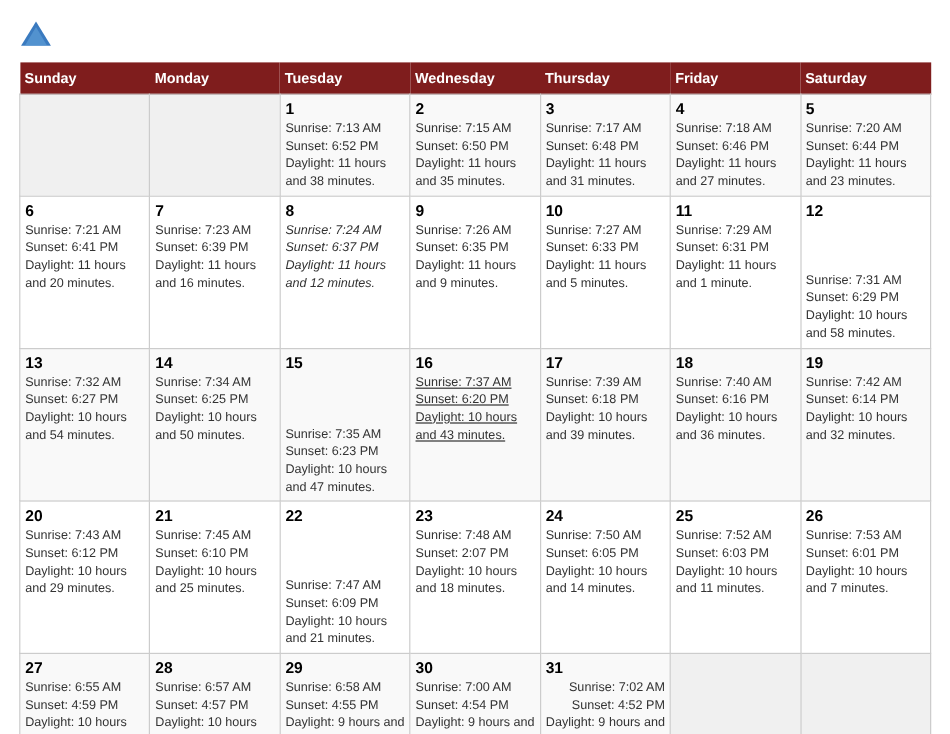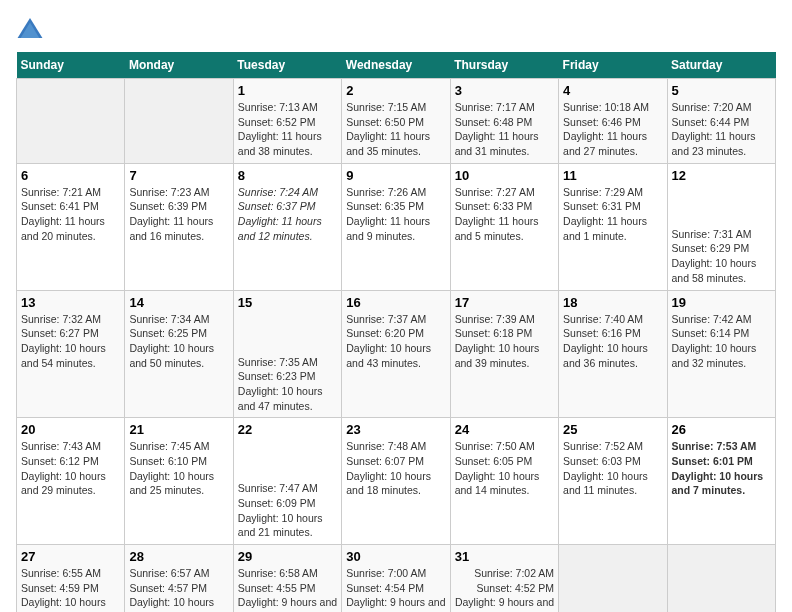--- a/index.html
+++ b/index.html
@@ -37,21 +37,21 @@
     .location-title {
       font-size: 16px;
       color: #333;
     }
     table {
       width: 100%;
       border-collapse: collapse;
       font-size: 11px;
     }
     thead tr th {
-      background-color: #0f766e;
+      background-color: #7f1d1d;
       color: #fff;
       padding: 6px 4px;
       text-align: left;
       font-size: 12px;
       font-weight: bold;
     }
     tbody tr td {
       border: 1px solid #ccc;
       vertical-align: top;
       padding: 4px;
@@ -126,21 +126,21 @@
 Daylight: 11 hours and 35 minutes.</div>
         </td>
         <td>
           <span class="day-number">3</span>
           <div class="day-info" style="white-space: pre-line;">Sunrise: 7:17 AM
 Sunset: 6:48 PM
 Daylight: 11 hours and 31 minutes.</div>
         </td>
         <td>
           <span class="day-number">4</span>
-          <div class="day-info" style="white-space: pre-line;">Sunrise: 10:18 AM
+          <div class="day-info" style="white-space: pre-line;">Sunrise: 7:18 AM
 Sunset: 6:46 PM
 Daylight: 11 hours and 27 minutes.</div>
         </td>
         <td>
           <span class="day-number">5</span>
           <div class="day-info" style="white-space: pre-line;">Sunrise: 7:20 AM
 Sunset: 6:44 PM
 Daylight: 11 hours and 23 minutes.</div>
         </td>
       </tr>
@@ -202,21 +202,21 @@
 Daylight: 10 hours and 50 minutes.</div>
         </td>
         <td>
           <span class="day-number">15</span>
           <div class="day-info" style="white-space: pre-line; margin-top: 45px;">Sunrise: 7:35 AM
 Sunset: 6:23 PM
 Daylight: 10 hours and 47 minutes.</div>
         </td>
         <td>
           <span class="day-number">16</span>
-          <div class="day-info" style="white-space: pre-line;">Sunrise: 7:37 AM
+          <div class="day-info" style="white-space: pre-line; text-decoration: underline;">Sunrise: 7:37 AM
 Sunset: 6:20 PM
 Daylight: 10 hours and 43 minutes.</div>
         </td>
         <td>
           <span class="day-number">17</span>
           <div class="day-info" style="white-space: pre-line;">Sunrise: 7:39 AM
 Sunset: 6:18 PM
 Daylight: 10 hours and 39 minutes.</div>
         </td>
         <td>
@@ -247,38 +247,38 @@
         </td>
         <td>
           <span class="day-number">22</span>
           <div class="day-info" style="white-space: pre-line; margin-top: 44px;">Sunrise: 7:47 AM
 Sunset: 6:09 PM
 Daylight: 10 hours and 21 minutes.</div>
         </td>
         <td>
           <span class="day-number">23</span>
           <div class="day-info" style="white-space: pre-line;">Sunrise: 7:48 AM
-Sunset: 6:07 PM
+Sunset: 2:07 PM
 Daylight: 10 hours and 18 minutes.</div>
         </td>
         <td>
           <span class="day-number">24</span>
           <div class="day-info" style="white-space: pre-line;">Sunrise: 7:50 AM
 Sunset: 6:05 PM
 Daylight: 10 hours and 14 minutes.</div>
         </td>
         <td>
           <span class="day-number">25</span>
           <div class="day-info" style="white-space: pre-line;">Sunrise: 7:52 AM
 Sunset: 6:03 PM
 Daylight: 10 hours and 11 minutes.</div>
         </td>
         <td>
           <span class="day-number">26</span>
-          <div class="day-info" style="white-space: pre-line; font-weight: bold;">Sunrise: 7:53 AM
+          <div class="day-info" style="white-space: pre-line;">Sunrise: 7:53 AM
 Sunset: 6:01 PM
 Daylight: 10 hours and 7 minutes.</div>
         </td>
       </tr>
       <tr>
         <td>
           <span class="day-number">27</span>
           <div class="day-info" style="white-space: pre-line;">Sunrise: 6:55 AM
 Sunset: 4:59 PM
 Daylight: 10 hours and 4 minutes.</div>

